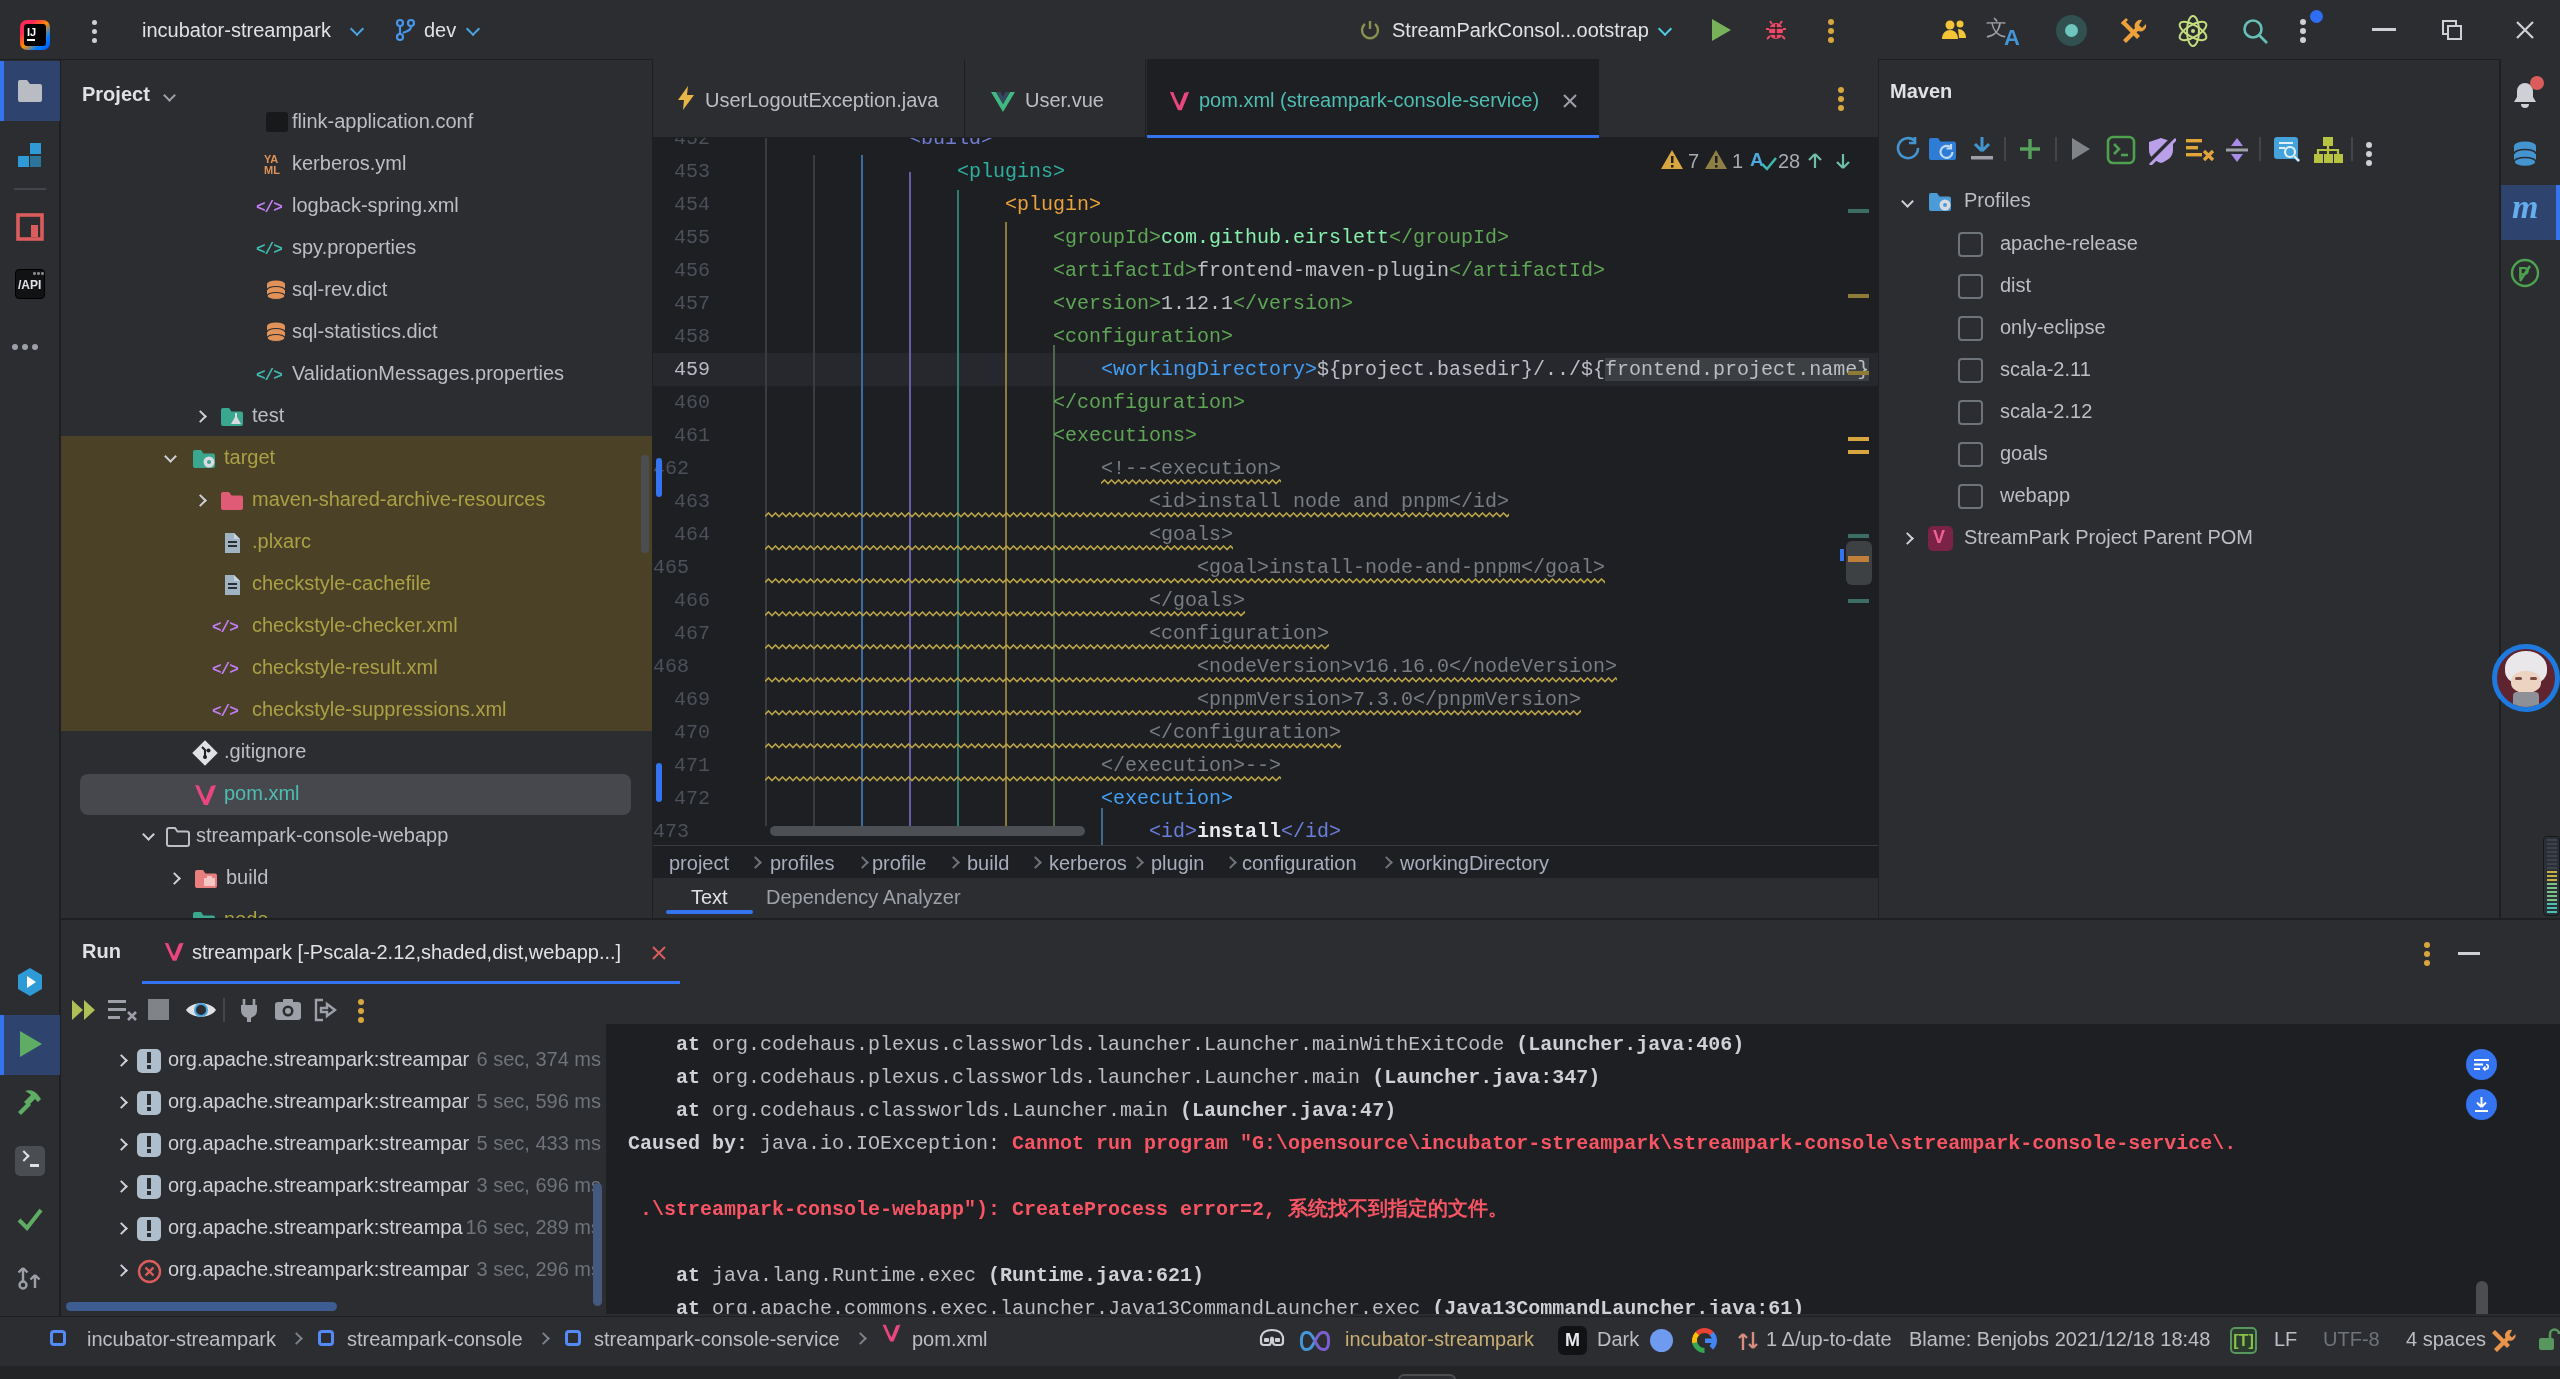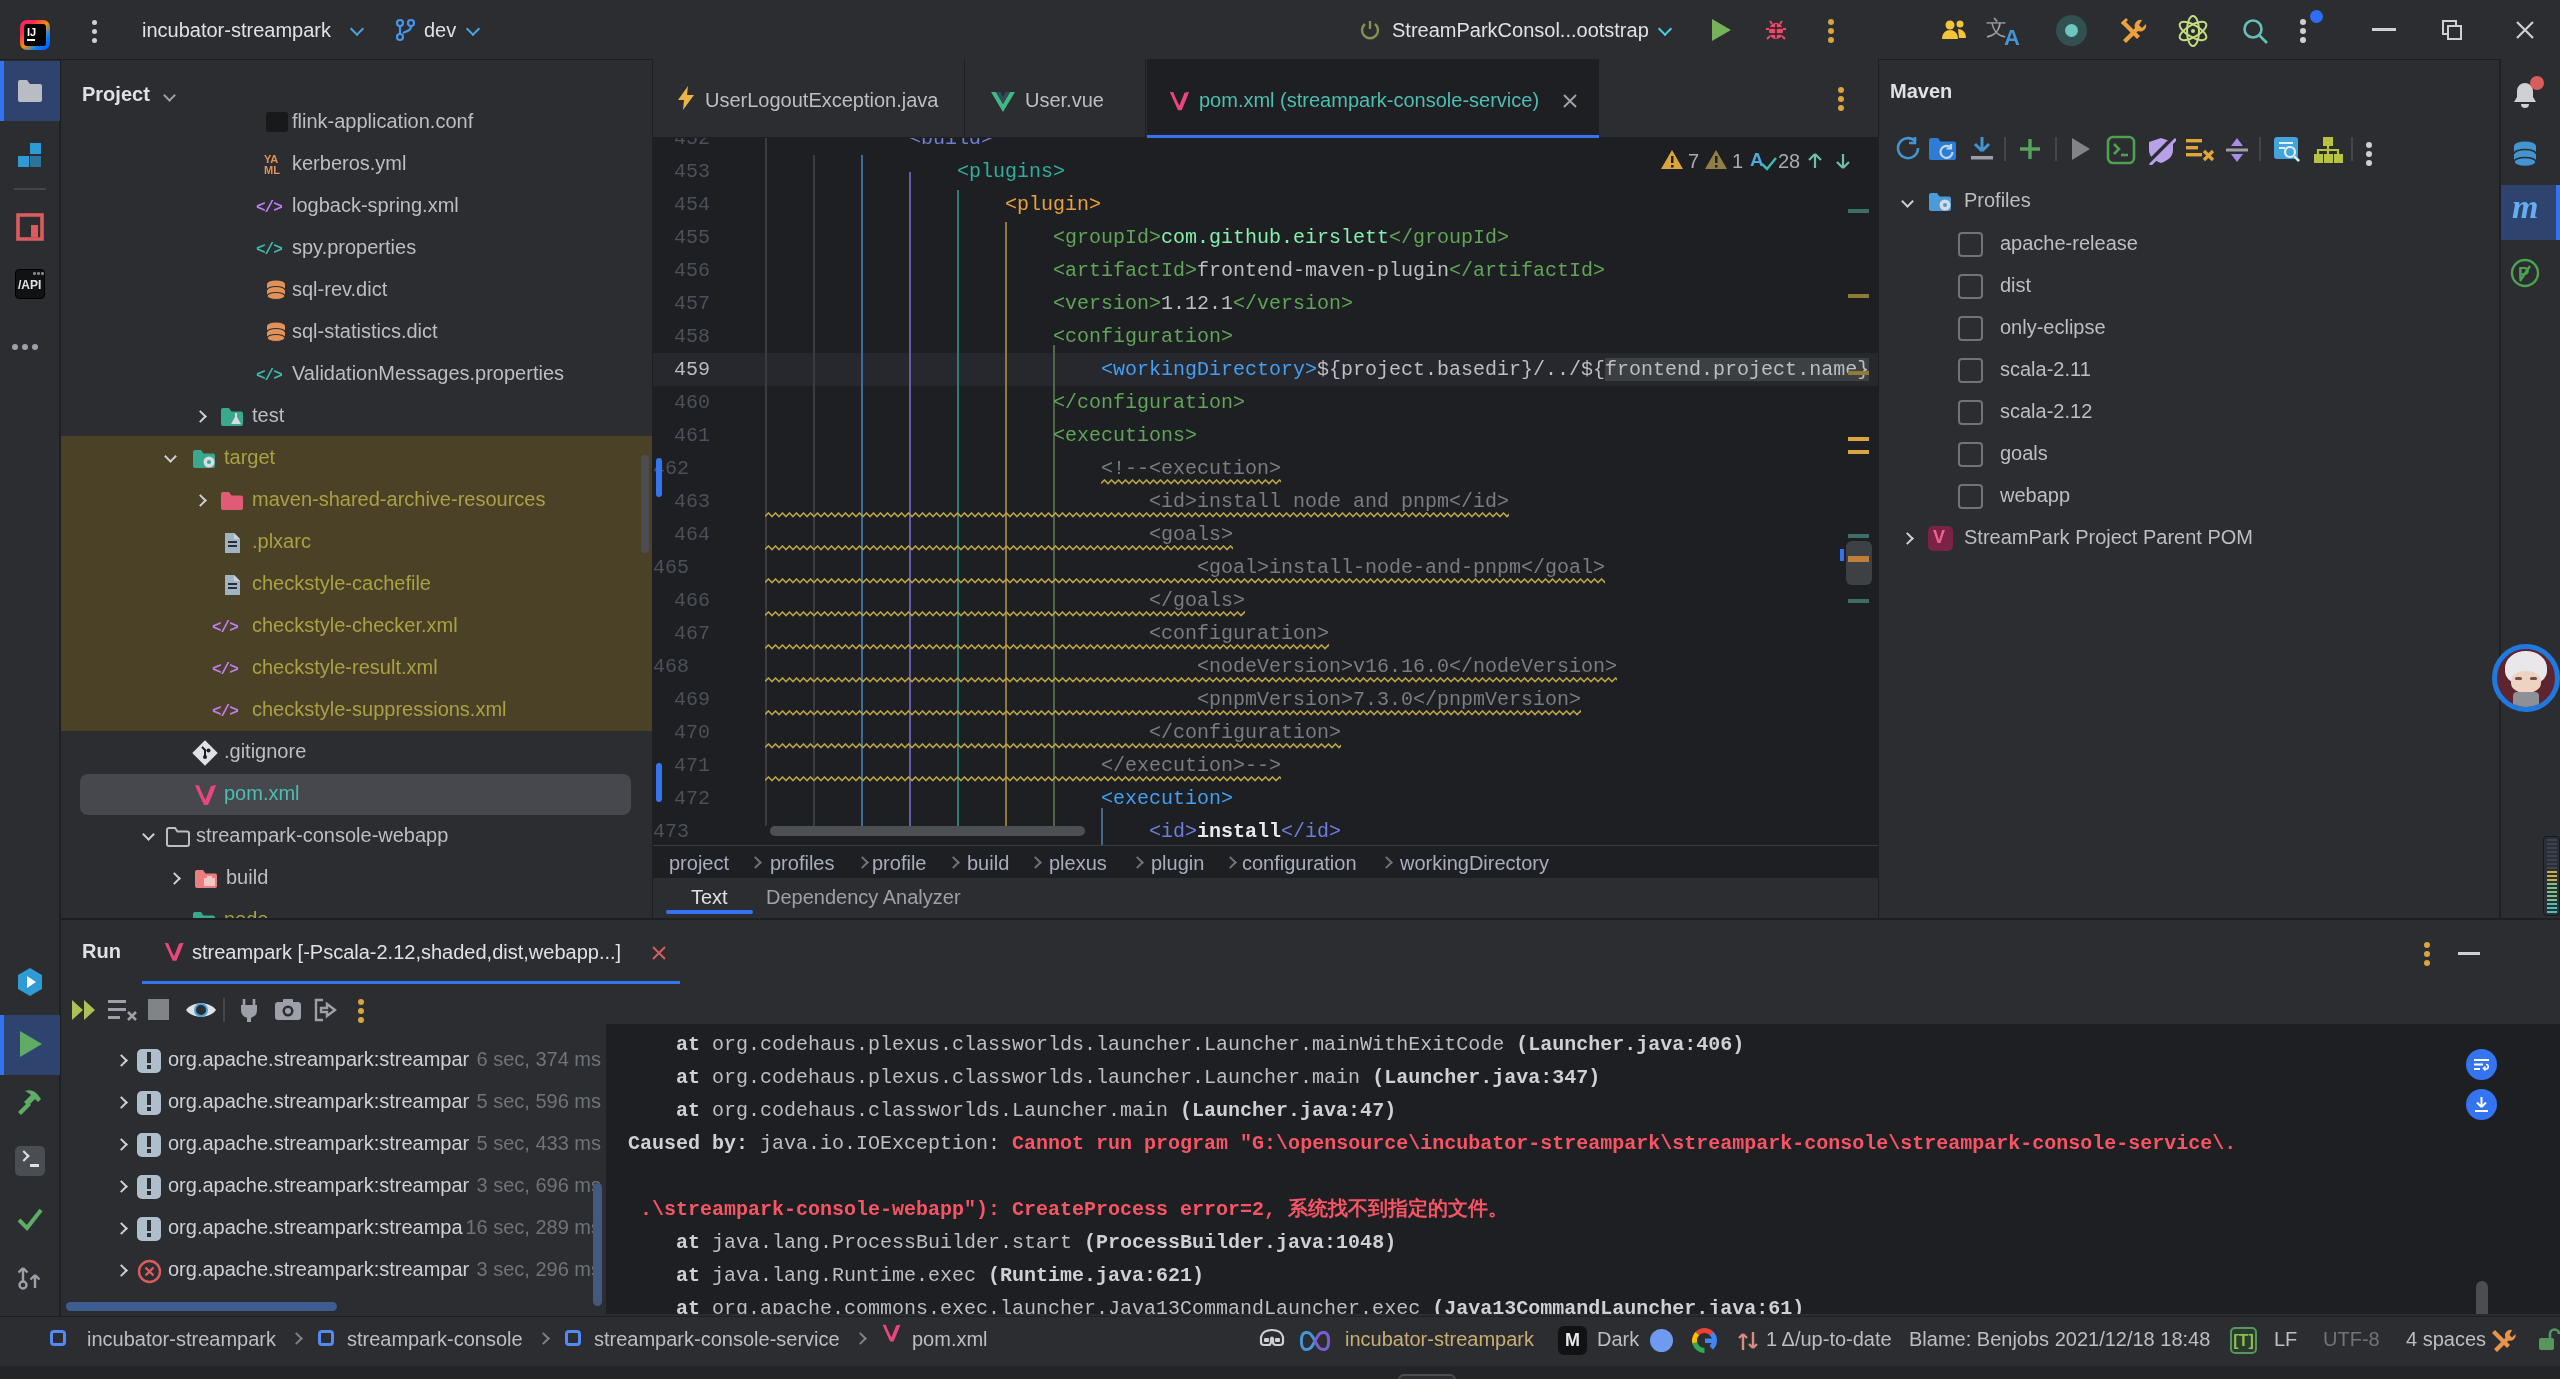--- a/index.html
+++ b/index.html
@@ -374,21 +374,21 @@
 <div class="abs" style="left:1195px;top:418px;width:21px;height:6px;background:#c07f3a"></div>
 <div class="abs" style="left:1187px;top:411px;width:4px;height:12px;background:#3574f0"></div>
 <div class="abs" style="left:117px;top:688px;width:315px;height:10px;background:#55585c;border-radius:5px;opacity:0.85"></div>
 </div>
 </div>
 <div class="abs" style="left:653px;top:845px;width:1225px;height:33px;background:#1e1f22;border-top:1px solid #393b40">
 <div class="abs ui" style="left:16px;top:6px;color:#a8adbd">project</div>
     <div class="abs ui" style="left:117px;top:6px;color:#a8adbd">profiles</div>
     <div class="abs ui" style="left:219px;top:6px;color:#a8adbd">profile</div>
     <div class="abs ui" style="left:314px;top:6px;color:#a8adbd">build</div>
-    <div class="abs ui" style="left:396px;top:6px;color:#a8adbd">plexus</div>
+    <div class="abs ui" style="left:396px;top:6px;color:#a8adbd">kerberos</div>
     <div class="abs ui" style="left:498px;top:6px;color:#a8adbd">plugin</div>
     <div class="abs ui" style="left:589px;top:6px;color:#a8adbd">configuration</div>
     <div class="abs ui" style="left:747px;top:6px;color:#a8adbd">workingDirectory</div>
     <div class="abs" style="left:98px;top:12px;width:9px;height:9px;border-right:2.5px solid #6f737a;border-top:2.5px solid #6f737a;transform:rotate(45deg)"></div>
     <div class="abs" style="left:205px;top:12px;width:9px;height:9px;border-right:2.5px solid #6f737a;border-top:2.5px solid #6f737a;transform:rotate(45deg)"></div>
     <div class="abs" style="left:296px;top:12px;width:9px;height:9px;border-right:2.5px solid #6f737a;border-top:2.5px solid #6f737a;transform:rotate(45deg)"></div>
     <div class="abs" style="left:378px;top:12px;width:9px;height:9px;border-right:2.5px solid #6f737a;border-top:2.5px solid #6f737a;transform:rotate(45deg)"></div>
     <div class="abs" style="left:480px;top:12px;width:9px;height:9px;border-right:2.5px solid #6f737a;border-top:2.5px solid #6f737a;transform:rotate(45deg)"></div>
     <div class="abs" style="left:573px;top:12px;width:9px;height:9px;border-right:2.5px solid #6f737a;border-top:2.5px solid #6f737a;transform:rotate(45deg)"></div>
     <div class="abs" style="left:729px;top:12px;width:9px;height:9px;border-right:2.5px solid #6f737a;border-top:2.5px solid #6f737a;transform:rotate(45deg)"></div>
@@ -650,21 +650,20 @@
     <div class="abs ui" style="left:107px;top:338px;width:313px;overflow:hidden;white-space:nowrap;color:#ced0d6">org.apache.streampark:streampar</div>
     <div class="abs ui" style="left:319px;top:338px;width:221px;text-align:right;color:#6f737a">3 sec, 296 ms</div>
 <div class="abs" style="left:5px;top:382px;width:271px;height:9px;background:#3d5c92;border-radius:5px"></div>
 <div class="abs" style="left:532px;top:263px;width:9px;height:123px;background:#45587e;border-radius:5px"></div>
 <div class="abs" style="left:545px;top:104px;width:1954px;height:290px;background:#1e1f22;overflow:hidden">
 <div class="abs mono" style="left:22px;top:3.5px"><span style="font-weight:bold;color:#ced0d6">    at </span><span style="color:#bcbec4">org.codehaus.plexus.classworlds.launcher.Launcher.mainWithExitCode </span><span style="font-weight:bold;color:#ced0d6">(Launcher.java:406)</span></div>
       <div class="abs mono" style="left:22px;top:36.5px"><span style="font-weight:bold;color:#ced0d6">    at </span><span style="color:#bcbec4">org.codehaus.plexus.classworlds.launcher.Launcher.main </span><span style="font-weight:bold;color:#ced0d6">(Launcher.java:347)</span></div>
       <div class="abs mono" style="left:22px;top:69.5px"><span style="font-weight:bold;color:#ced0d6">    at </span><span style="color:#bcbec4">org.codehaus.classworlds.Launcher.main </span><span style="font-weight:bold;color:#ced0d6">(Launcher.java:47)</span></div>
       <div class="abs mono" style="left:22px;top:102.5px"><span style="font-weight:bold;color:#ced0d6">Caused by: </span><span style="color:#bcbec4">java.io.IOException: </span><span style="font-weight:bold;color:#f75464">Cannot run program "G:\opensource\incubator-streampark\streampark-console\streampark-console-service\.</span></div>
       <div class="abs mono" style="left:22px;top:168.5px"><span style="font-weight:bold;color:#f75464"> .\streampark-console-webapp"): CreateProcess error=2, </span><span style="font-weight:bold;color:#f75464">系统找不到指定的文件。</span></div>
-      <div class="abs mono" style="left:22px;top:201.5px"><span style="font-weight:bold;color:#ced0d6">    at </span><span style="color:#bcbec4">java.lang.ProcessBuilder.start </span><span style="font-weight:bold;color:#ced0d6">(ProcessBuilder.java:1048)</span></div>
       <div class="abs mono" style="left:22px;top:234.5px"><span style="font-weight:bold;color:#ced0d6">    at </span><span style="color:#bcbec4">java.lang.Runtime.exec </span><span style="font-weight:bold;color:#ced0d6">(Runtime.java:621)</span></div>
       <div class="abs mono" style="left:22px;top:267.5px"><span style="font-weight:bold;color:#ced0d6">    at </span><span style="color:#bcbec4">org.apache.commons.exec.launcher.Java13CommandLauncher.exec </span><span style="font-weight:bold;color:#ced0d6">(Java13CommandLauncher.java:61)</span></div>
 <div class="abs" style="left:1860px;top:25px;width:31px;height:31px;border-radius:50%;background:#3574f0">
 <svg style="margin:7px" width="17" height="17" viewBox="0 0 17 17">
           <path d="M1 4 h15 M1 8.5 h9 M1 13 h6" stroke="#fff" stroke-width="2"></path>
           <path d="M13 8.5 c3 0 3 4.5 0 4.5 l-2 0 M12.5 10.5 l-2 2 2 2" stroke="#fff" stroke-width="1.6" fill="none"></path>
         </svg>
       </div>
 <div class="abs" style="left:1860px;top:65px;width:31px;height:31px;border-radius:50%;background:#3574f0">
 <svg style="margin:7px" width="17" height="17" viewBox="0 0 17 17">

